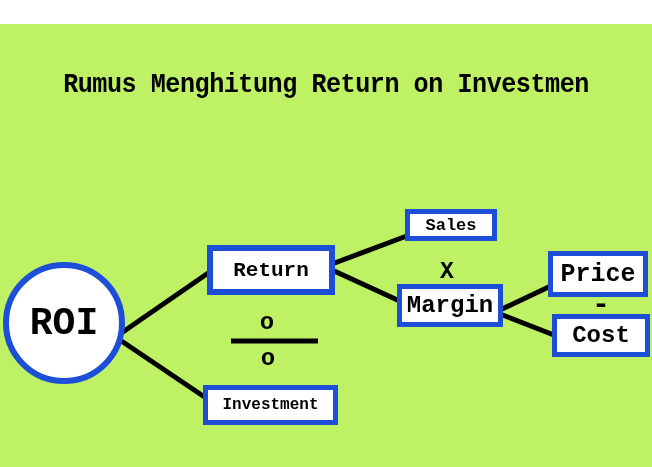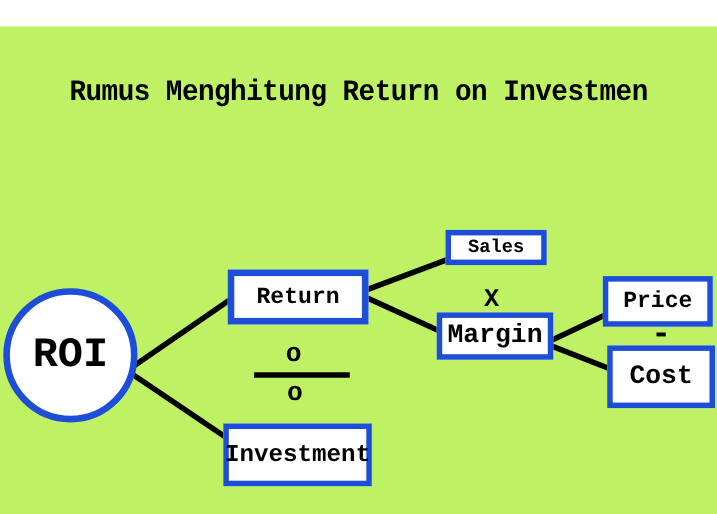--- a/index.html
+++ b/index.html
@@ -48,25 +48,25 @@
   }
   .op {
     position: absolute;
     font-weight: bold;
     text-align: center;
     line-height: 1;
   }
   
   .n-roi        { left: 3px;   top: 238px; width: 122px; height: 122px; font-size: 38px; }
   .n-profits    { left: 207px; top: 221px; width: 128px; height: 50px;  font-size: 21px; border-width: 6px; }
-  .n-investment { left: 203px; top: 361px; width: 135px; height: 57px;  font-size: 22px; }
+  .n-investment { left: 203px; top: 361px; width: 135px; height: 40px;  font-size: 16px; }
   .n-sales      { left: 405px; top: 185px; width: 92px;  height: 32px;  font-size: 17px; }
   .n-margin     { left: 397px; top: 260px; width: 106px; height: 43px;  font-size: 24px; }
-  .n-price      { left: 548px; top: 227px; width: 100px; height: 46px;  font-size: 21px; }
-  .n-cost       { left: 552px; top: 290px; width: 98px;  height: 57px;  font-size: 24px; }
+  .n-price      { left: 548px; top: 227px; width: 100px; height: 46px;  font-size: 25px; }
+  .n-cost       { left: 552px; top: 290px; width: 98px;  height: 43px;  font-size: 24px; }
   
   .op-frac-top    { left: 247px; top: 287px; width: 40px; font-size: 24px; }
   .op-frac-bottom { left: 248px; top: 323px; width: 40px; font-size: 24px; }
   .op-multiply    { left: 427px; top: 237px; width: 40px; font-size: 23px; }
   .op-minus       { left: 581px; top: 266px; width: 40px; font-size: 30px; }
 </style>
 </head>
 <body>
 
 <div class="canvas">

